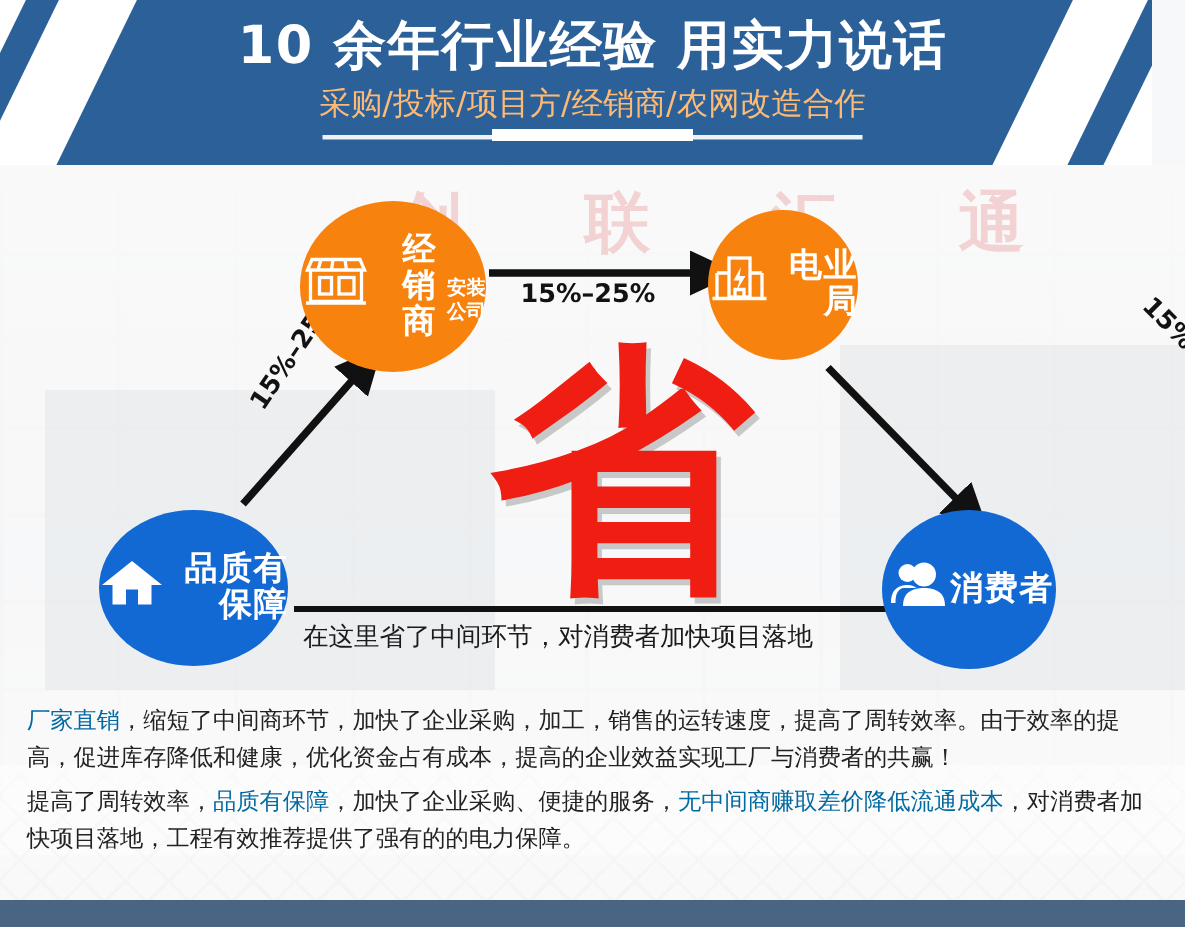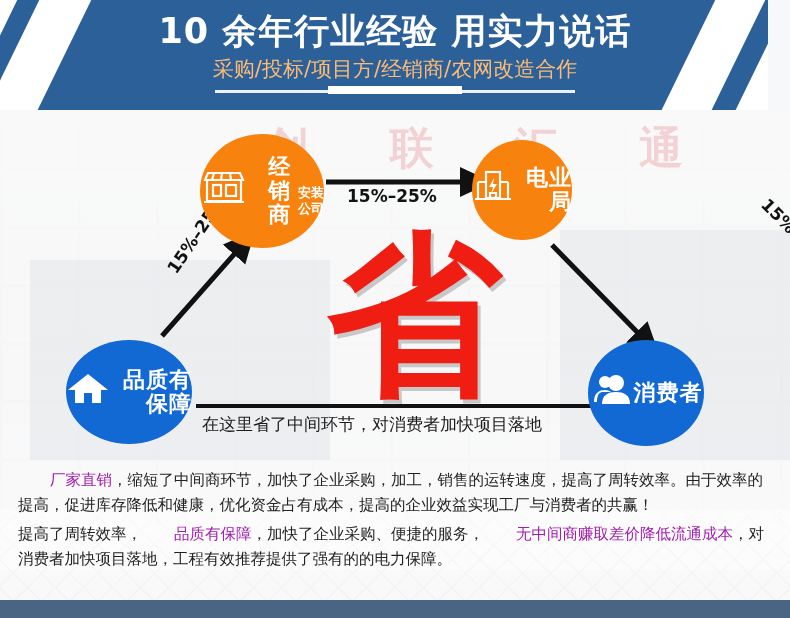--- a/index.html
+++ b/index.html
@@ -89,21 +89,21 @@
     font-size:175px;line-height:175px;font-weight:bold;color:#ef1d12;
     text-shadow:3px 4px 0 rgba(120,120,120,.38);
     font-family:"DejaVu Sans","Liberation Sans",sans-serif;
   }
 
   
   .copy{position:absolute;left:18px;width:756px;font-size:15.5px;line-height:25px;
      color:#222;letter-spacing:0px;}
   #copy1{top:468px;}
   #copy2{top:522px;}
-  .hi{color:#a21caf;margin-left:32px;}
+  .hi{color:#0369a1;}
 
   .footbar{position:absolute;left:0;top:600px;width:790px;height:18px;background:#4a6484;}
 </style>
 </head>
 <body>
 
 <div id="page">
 
   <div class="header">
     <div class="hdr-stripe hs1"></div>

